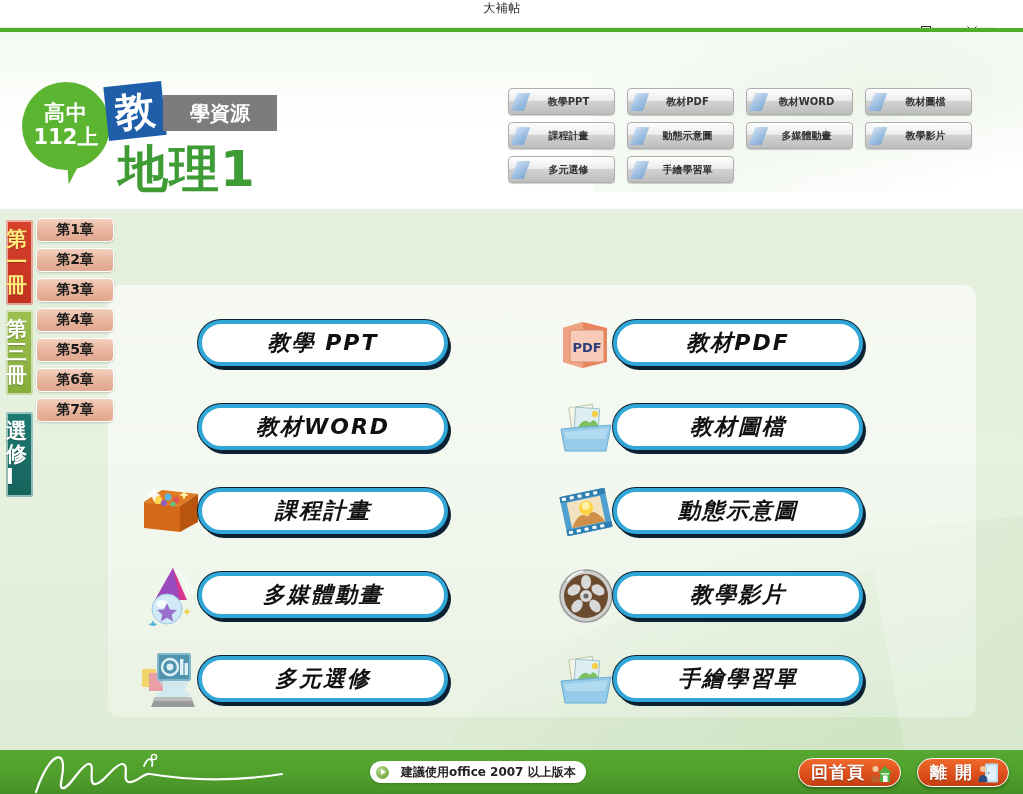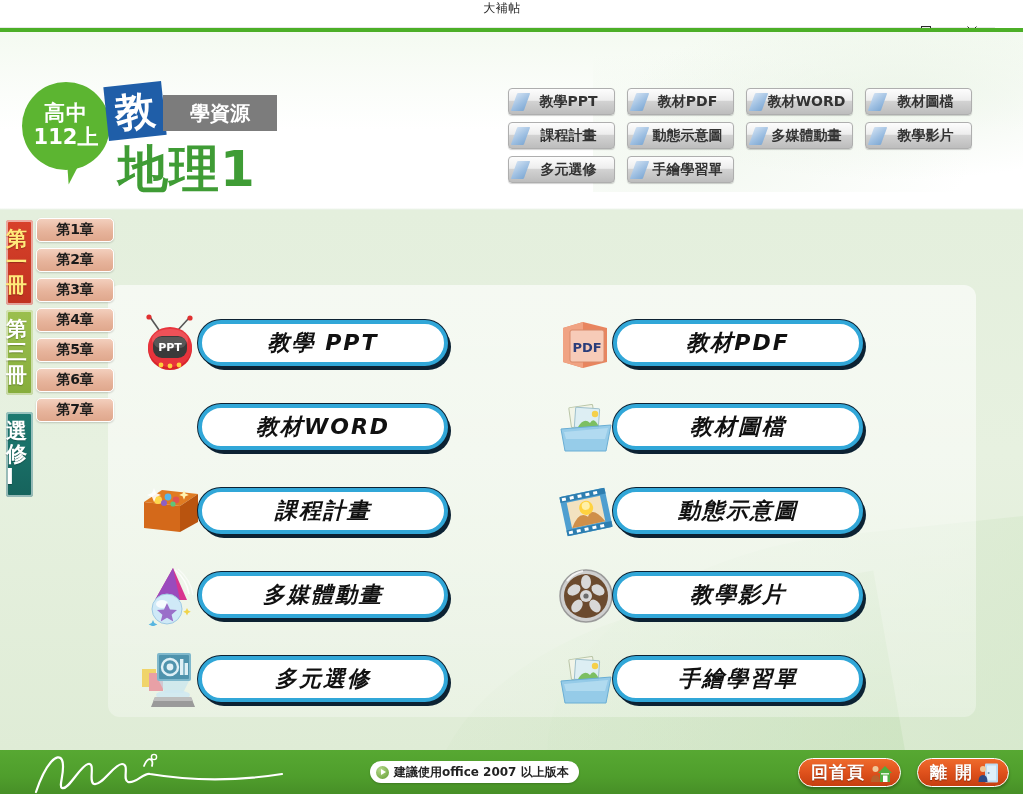--- a/index.html
+++ b/index.html
@@ -91,21 +91,21 @@
   .quicknav{
     position:absolute; left:508px; top:56px; width:500px;
     display:flex; flex-wrap:wrap; gap:7px 12px;
   }
   .qn{
     position:relative; width:107px; height:27px; border-radius:4px;
     background:linear-gradient(180deg,#fdfdfd 0%, #ededed 45%, #d2d2d2 50%, #bdbdbd 100%);
     border:1px solid #aeaeae;
     box-shadow:0 1px 1px rgba(0,0,0,.18);
     display:flex; align-items:center; justify-content:center;
-    font-size:14px; color:#333; font-weight:bold;
+    font-size:10px; color:#333; font-weight:bold;
     cursor:pointer; padding-left:14px;
   }
   .qn .slash{
     position:absolute; left:5px; top:4px; width:13px; height:18px;
     background:linear-gradient(135deg,#cfe0f2 0%, #9fc0e2 55%, #7fa9d4 100%);
     transform:skewX(-20deg); border-radius:1px;
   }
 
   
   .content{
@@ -188,21 +188,21 @@
   .footer{
     position:absolute; left:0; top:722px; width:1023px; height:44px;
     background:linear-gradient(180deg,#57a832 0%, #4f9e2c 60%, #478f27 100%);
   }
   .nani{
     position:absolute; left:18px; top:-4px; width:300px; height:50px;
   }
   .office-note{
     position:absolute; left:370px; top:11px; height:22px;
     border-radius:11px; background:#ffffff;
-    display:flex; align-items:center; gap:5px; padding:0 10px 0 6px;
+    display:flex; align-items:center; gap:12px; padding:0 10px 0 6px;
     font-size:12px; font-weight:bold; color:#222;
     box-shadow:0 1px 2px rgba(0,0,0,.2);
   }
   .play-dot{
     width:13px; height:13px; border-radius:50%;
     background:radial-gradient(circle at 35% 30%, #b7d98d, #5f9b2e);
     display:flex; align-items:center; justify-content:center;
   }
   .play-dot:after{
     content:""; border-left:5px solid #fff; border-top:3.5px solid transparent;
@@ -323,37 +323,20 @@
         <div class="chap">第5章</div>
         <div class="chap">第6章</div>
         <div class="chap">第7章</div>
       </div>
     </div>
 
     <div class="grid">
 
       <div class="row">
         <div class="cell">
-          <div class="icon-wrap">
-            <svg width="58" height="60" viewBox="0 0 58 60">
-              <line x1="17" y1="16" x2="8" y2="3" stroke="#555" stroke-width="1.6"></line>
-              <line x1="36" y1="16" x2="47" y2="4" stroke="#555" stroke-width="1.6"></line>
-              <circle cx="7" cy="3" r="2.6" fill="#e03030"></circle>
-              <circle cx="48" cy="4" r="2.6" fill="#e03030"></circle>
-              <ellipse cx="28" cy="35" rx="22" ry="21" fill="#d8232a"></ellipse>
-              <ellipse cx="28" cy="33" rx="22" ry="20" fill="#e8343c"></ellipse>
-              <ellipse cx="28" cy="26" rx="18" ry="11" fill="#f06a70" opacity=".55"></ellipse>
-              <rect x="11" y="22" width="34" height="22" rx="9" fill="#3a3a3a"></rect>
-              <rect x="12" y="23" width="32" height="11" rx="7" fill="#6a6a6a" opacity=".6"></rect>
-              <text x="28" y="37" font-size="11" font-weight="bold" fill="#ffffff" text-anchor="middle" font-family="DejaVu Sans, sans-serif">PPT</text>
-              <circle cx="19" cy="51" r="2.4" fill="#ffcf3d"></circle>
-              <circle cx="28" cy="52" r="2.4" fill="#ffcf3d"></circle>
-              <circle cx="37" cy="51" r="2.4" fill="#ffcf3d"></circle>
-            </svg>
-          </div>
           <div class="pill">
             <span>教學 PPT</span>
           </div>
         </div>
         <div class="cell">
           <div class="icon-wrap">
             <svg width="58" height="56" viewBox="0 0 58 56">
               <path d="M6 12 L26 6 L50 12 L50 46 L26 52 L6 46 Z" fill="#e8855f"></path>
               <path d="M6 12 L26 6 L26 52 L6 46 Z" fill="#f0a383"></path>
               <rect x="13" y="14" width="34" height="32" rx="2" fill="#f7cbb8"></rect>

